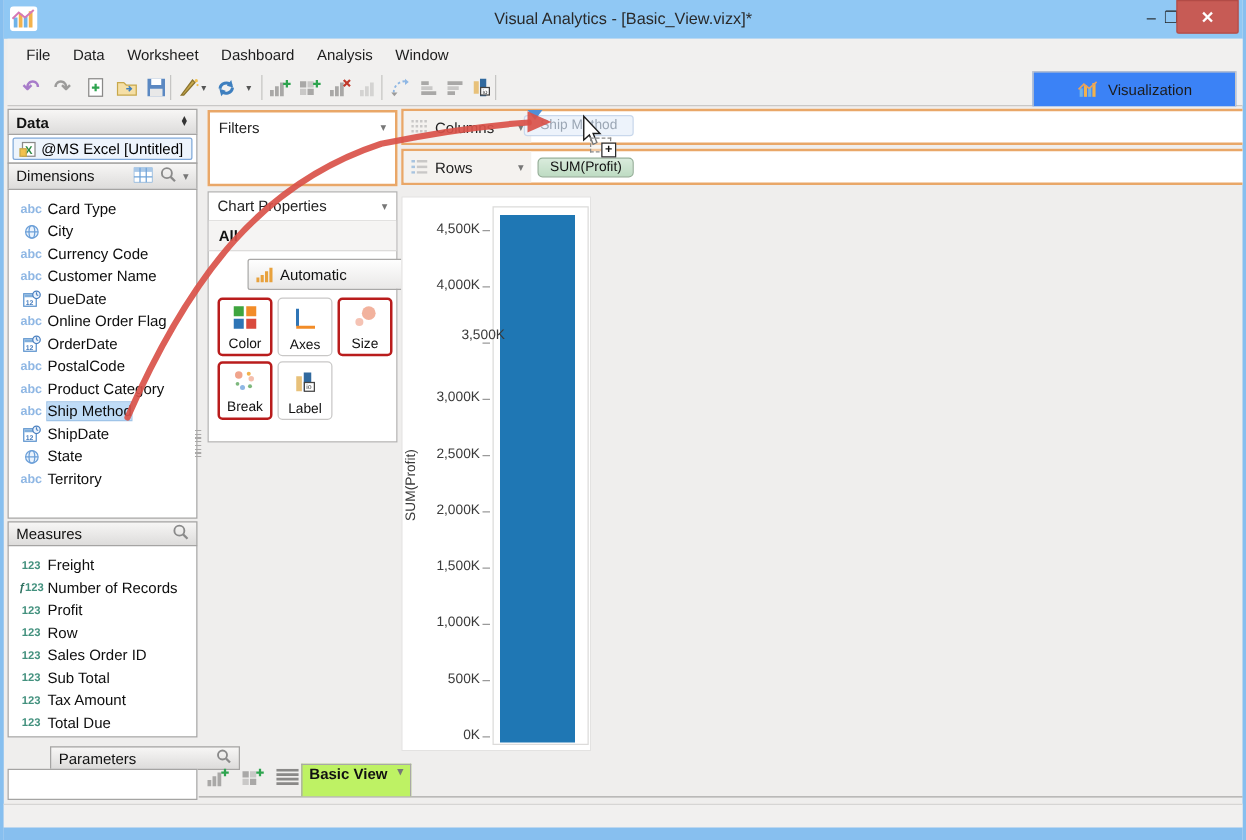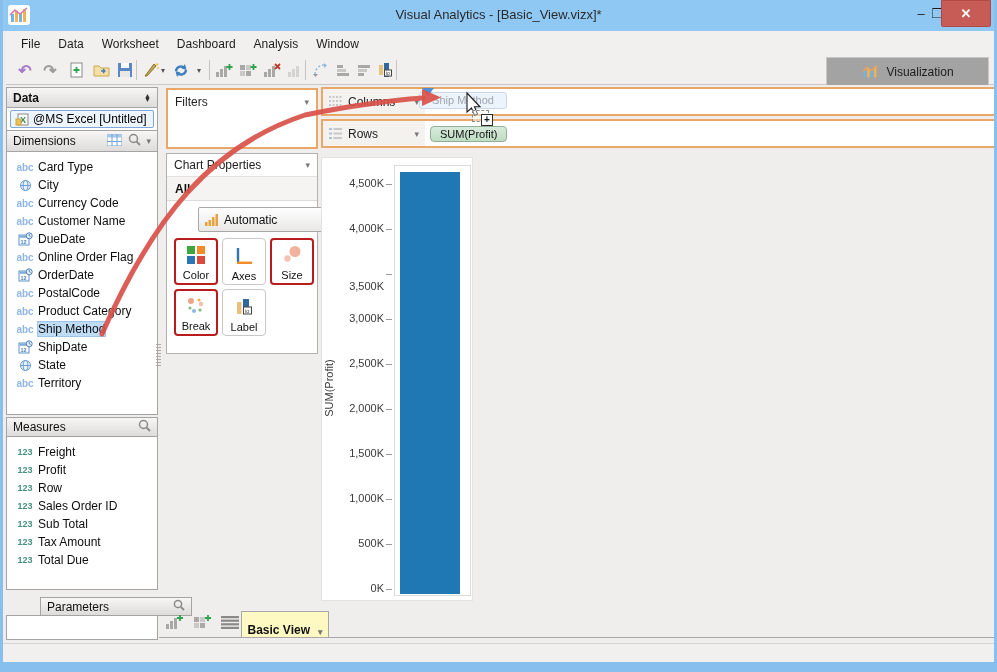--- a/index.html
+++ b/index.html
@@ -17,21 +17,21 @@
                border-bottom-left-radius:2px; border-bottom-right-radius:2px;}
   #appicon { left:8px; top:5px; }
 
   
   #menubar { left:3px; top:31px; width:991px; height:26px; background:#F1F0EF; display:flex; align-items:center; padding-left:6px; }
   .menu-item { padding:4px 9px; font-size:12px; color:#1c1c1c; }
   #toolbar { left:3px; top:57px; width:991px; height:28px; background:#F1F0EF; border-bottom:1px solid #C9C8C7; }
   .tbtn { position:absolute; top:2px; width:22px; height:22px; display:flex; align-items:center; justify-content:center; }
   .tsep { position:absolute; top:3px; width:1px; height:20px; background:#C6C5C4; }
   .tcaret { position:absolute; top:9px; font-size:8px; color:#555; }
-  #viz-tab { left:820px; top:0px; width:163px; height:28px; background:#a3a3a3; border:1px solid #C9C8C7; border-bottom:none;
+  #viz-tab { left:820px; top:0px; width:163px; height:28px; background:#3b82f6; border:1px solid #C9C8C7; border-bottom:none;
              display:flex; align-items:center; justify-content:center; gap:6px; font-size:12px; color:#1c1c1c; }
 
   
   .phead { background:linear-gradient(#F7F6F5,#DDDCDB); border:1px solid #A5A4A3; display:flex; align-items:center; padding:0 6px; font-size:12px; color:#111; }
   .pbox  { background:#fff; border:1px solid #A5A4A3; }
   .spacer { flex:1; }
   .caret { color:#777; font-size:9px; }
 
   
   .field-row { display:flex; align-items:center; height:18px; padding-left:5px; font-size:12px; color:#0d0d0d; }
@@ -61,22 +61,22 @@
   
   #chart-panel { left:318px; top:157px; width:152px; height:444px; background:#fff; border:1px solid #E3E2E1; }
   #plot-area { position:absolute; left:72px; top:7px; width:77px; height:431px; background:#fff; border:1px solid #DCDBDA; }
   .ytick { position:absolute; left:0px; width:62px; text-align:right; font-size:11px; color:#3a3a3a; }
   .ytickmark { position:absolute; left:64px; width:6px; height:1px; background:#9a9a9a; }
   #ylabel { position:absolute; left:-33px; top:224px; transform:rotate(-90deg); font-size:11px; color:#3a3a3a; width:80px; text-align:center; }
   #bar { position:absolute; background:#1F77B4; }
 
   
   #tabstrip-line { left:156px; top:637px; width:838px; height:1px; background:#A9A8A7; }
-  #basic-tab { left:238px; top:611px; width:88px; height:26px; background:#fef9c3; border:1px solid #A9A8A7; border-bottom:none;
-               display:flex; align-items:flex-end; justify-content:center; gap:8px; font-size:12px; font-weight:bold; color:#111; }
+  #basic-tab { left:238px; top:611px; width:88px; height:26px; background:#bef264; border:1px solid #A9A8A7; border-bottom:none;
+               display:flex; align-items:flex-start; justify-content:center; gap:8px; font-size:12px; font-weight:bold; color:#111; }
   #statusbar { left:0px; top:643px; width:997px; height:19px; background:#F1F0EF; border-top:1px solid #D6D5D4; margin:0 -3px; }
   #bottomborder { left:0; top:662px; width:997px; height:10px; background:#87BFEF; margin:0 -3px; }
 
   #overlay-svg { left:0; top:0; pointer-events:none; z-index:60; }
   #drop-caret { left:419px; top:88px; width:0; height:0; border-left:6px solid transparent; border-right:6px solid transparent; border-top:8px solid #4F8FD6; z-index:55;}
   #drag-plus-dashed { left:469px; top:110px; width:17px; height:12px; border:1px dashed #8a8a8a; z-index:62; background:rgba(255,255,255,.4);}
   #drag-plus-box { left:478px; top:114px; width:12px; height:12px; border:1px solid #2b2b2b; background:#fff; z-index:63;
                    font-size:10px; font-weight:bold; text-align:center; line-height:10px; color:#111;}
   #splitter-grip { left:153px; top:344px; width:5px; height:24px; z-index:5;
                    background:repeating-linear-gradient(#AAA9A8 0 1px, transparent 1px 3px); }
@@ -380,20 +380,26 @@
           <circle cx="5.5" cy="5.5" r="4" fill="none" stroke="#8A8A8A" stroke-width="1.5"></circle>
           <line x1="8.5" y1="8.5" x2="12" y2="12" stroke="#8A8A8A" stroke-width="1.8"></line>
         </svg></span>
   </div>
   <div class="pbox abs" style="left:3px; top:436px; width:152px; height:154px; padding-top:6px;">
       <div class="field-row">
         <span class="fic">
           <span class="ic-123">123</span>
         </span>
         <span class="flabel">Freight</span>
+      </div>
+      <div class="field-row">
+        <span class="fic">
+          <span class="ic-123"><i class="ic-fx">ƒ</i>123</span>
+        </span>
+        <span class="flabel">Number of Records</span>
       </div>
       <div class="field-row">
         <span class="fic">
           <span class="ic-123">123</span>
         </span>
         <span class="flabel">Profit</span>
       </div>
       <div class="field-row">
         <span class="fic">
           <span class="ic-123">123</span>
@@ -562,21 +568,21 @@
   </div>
 
   <div id="chart-panel" class="abs">
     <div id="ylabel">SUM(Profit)</div>
     <div id="plot-area"></div>
     <div id="bar" style="left: 78px; width: 60px; height: 422px; top: 14px; background: rgb(31, 119, 180);"></div>
   <div class="ytick" style="top: 19px;">4,500K</div>
       <div class="ytickmark" style="top: 26px;"></div>
       <div class="ytick" style="top: 64px;">4,000K</div>
       <div class="ytickmark" style="top: 71px;"></div>
-      <div class="ytick" style="top: 122px;">3,500K</div>
+      <div class="ytick" style="top: 104px; margin-left: 20px;">3,500K</div>
       <div class="ytickmark" style="top: 116px;"></div>
       <div class="ytick" style="top: 154px;">3,000K</div>
       <div class="ytickmark" style="top: 161px;"></div>
       <div class="ytick" style="top: 199px;">2,500K</div>
       <div class="ytickmark" style="top: 206px;"></div>
       <div class="ytick" style="top: 244px;">2,000K</div>
       <div class="ytickmark" style="top: 251px;"></div>
       <div class="ytick" style="top: 289px;">1,500K</div>
       <div class="ytickmark" style="top: 296px;"></div>
       <div class="ytick" style="top: 334px;">1,000K</div>

